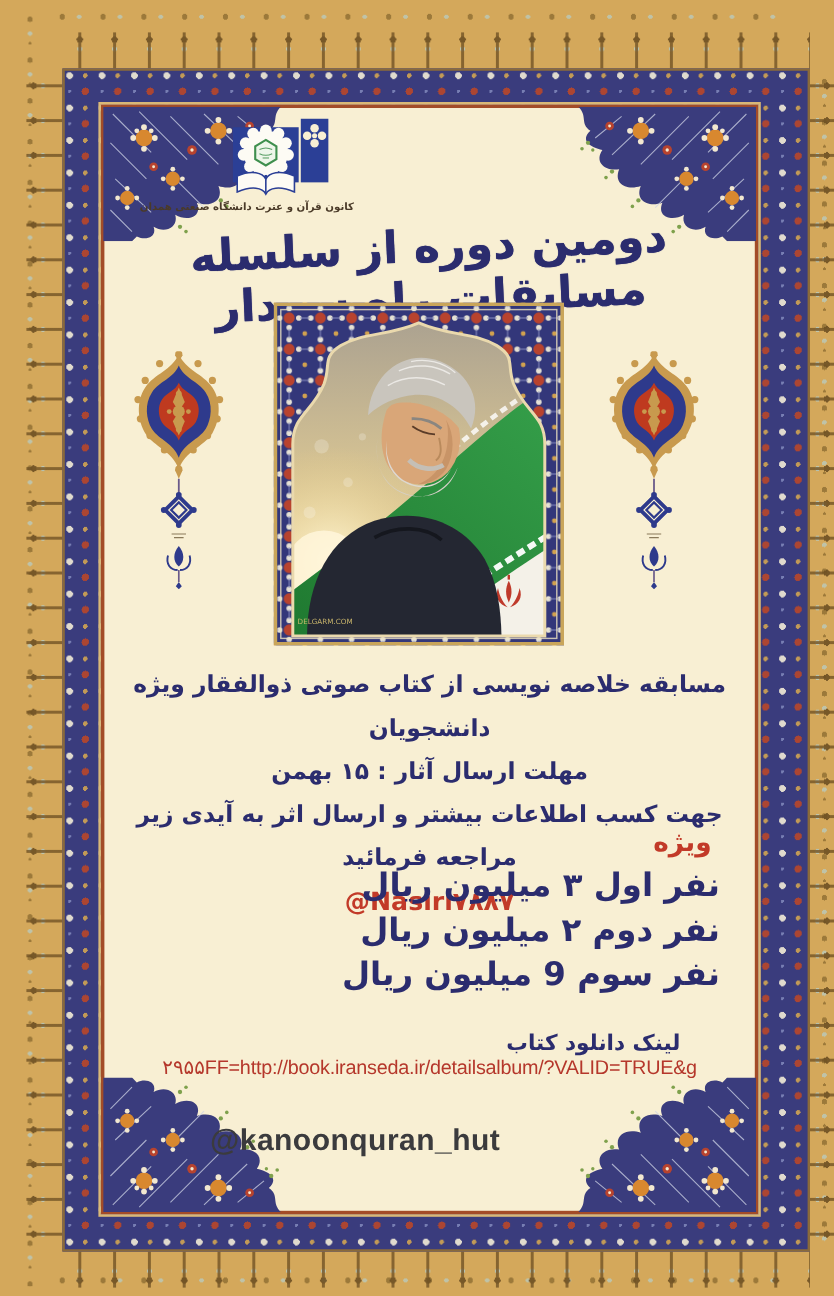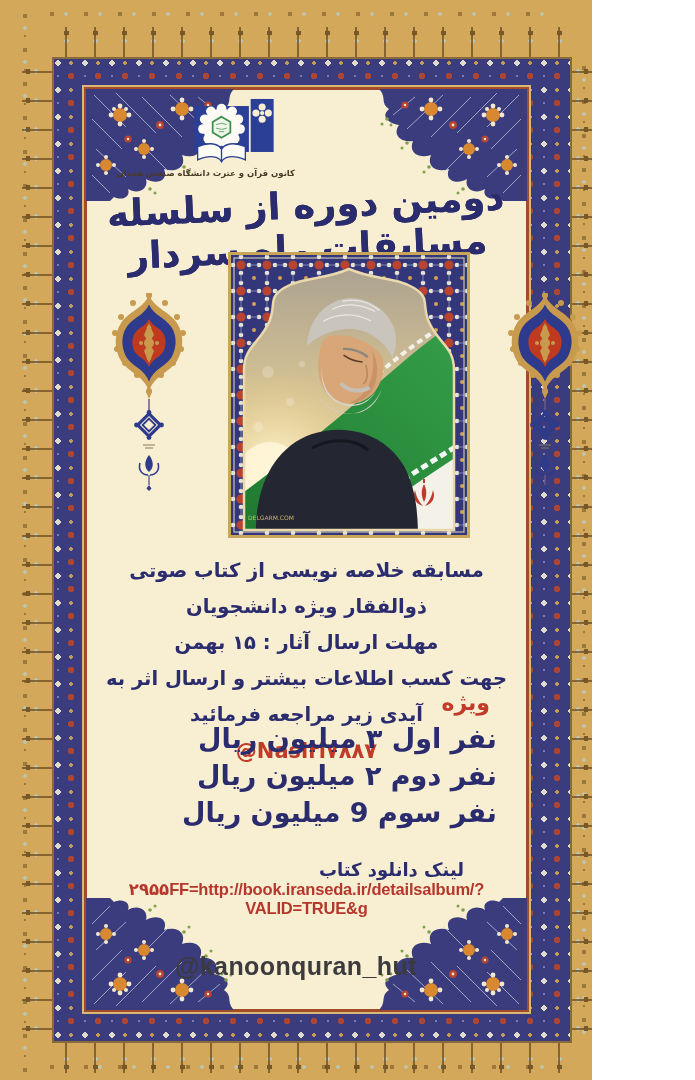--- a/index.html
+++ b/index.html
@@ -1,17 +1,17 @@
 <!DOCTYPE html>
 <html><head>
 <meta charset="utf-8">
 <style>
   html,body { margin:0; padding:0; }
   .poster {
-    position:relative; width:592px; height:1080px; overflow:hidden;
+    position:relative; width:695px; height:1080px; overflow:hidden;
     background:#d4a85b;
     font-family:"DejaVu Sans", sans-serif;
   }
   
   .chain { position:absolute; opacity:.75; pointer-events:none; }
   .chain.v {
     width:22px;
     background-image:
       radial-gradient(circle 2.4px at 11px 8px,  #8a6a30 98%, transparent),
       radial-gradient(circle 2px   at 11px 20px, #b9ccc2 98%, transparent),
@@ -123,30 +123,29 @@
     list-style:none; margin:0; padding:0;
   }
 
   
   .dl-label {
     position:absolute; top:769px; right:62px; direction:rtl;
     color:#2b2c6e; font-weight:bold; font-size:18px;
   }
   .dl-url {
     position:absolute; top:790px; left:0; right:0; text-align:center; direction:ltr;
-    color:#b5372b; font-weight:bold; font-size:16.5px; letter-spacing:-.2px;
+    color:#b5372b; font-weight:normal; font-size:16.5px; letter-spacing:-.2px;
     font-family:"Liberation Sans","DejaVu Sans",sans-serif;
   }
 
   
   .handle {
     position:absolute; top:846px; left:88px;
     color:#3b3b3d; font-weight:bold; font-size:25px; letter-spacing:.4px;
     font-family:"Liberation Sans","DejaVu Sans",sans-serif;
-    margin-top:16px;
   }
 </style>
 </head>
 <body>
 
 <div class="poster">
 
   <svg width="0" height="0" style="position:absolute" aria-hidden="true">
     <defs>
       <symbol id="arab" viewBox="0 0 158 112">

